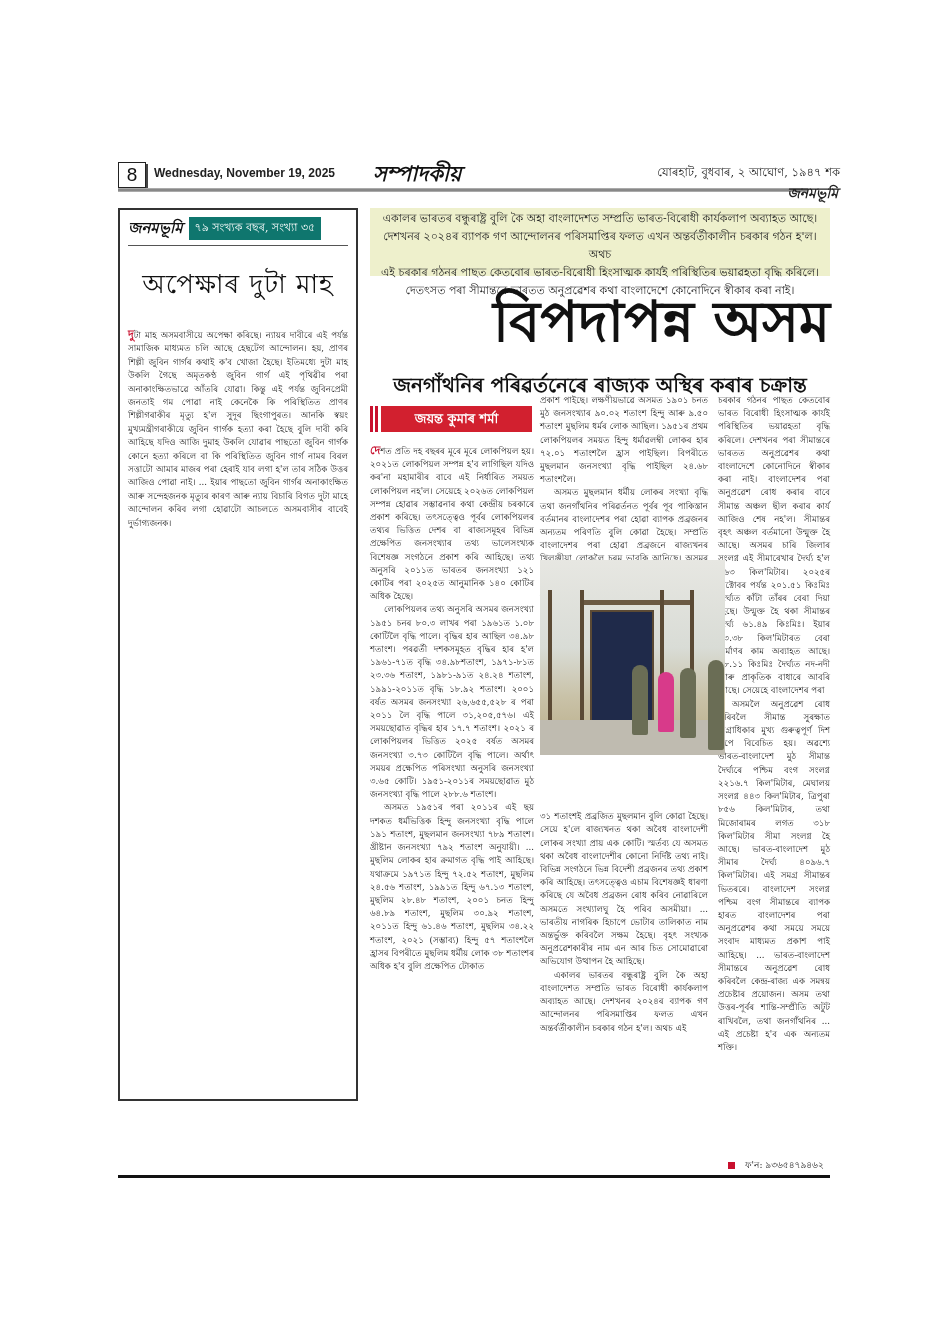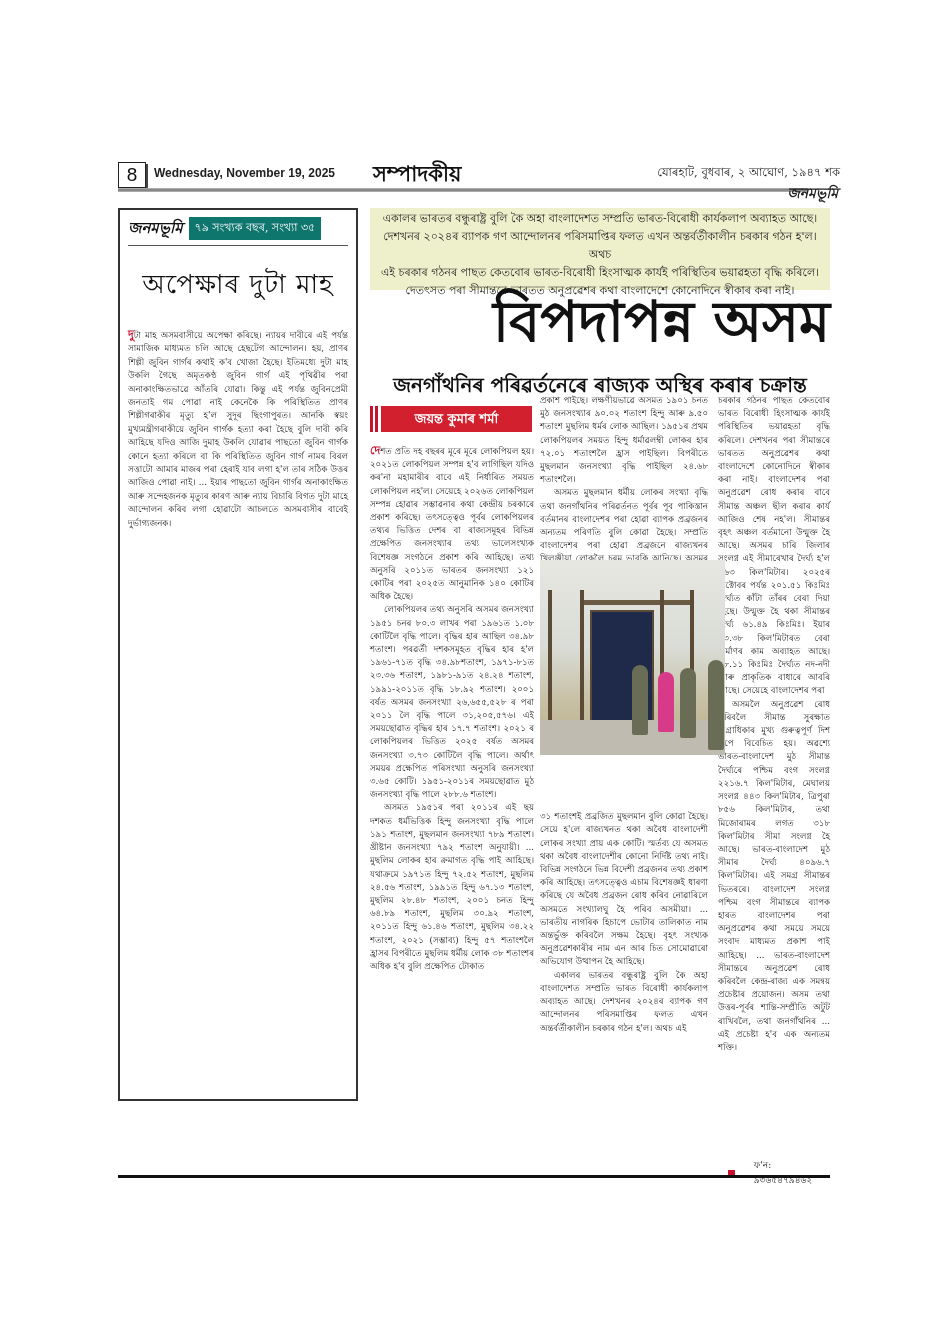--- a/index.html
+++ b/index.html
@@ -7,37 +7,37 @@
          font-family:"DejaVu Serif", serif; color:#111; }
   .page { position:absolute; left:118px; top:158px; width:712px; height:1020px; }
 
   
   .masthead { position:absolute; left:0; top:0; width:712px; height:36px; }
   .page-num { position:absolute; left:0; top:4px; width:26px; height:24px; border:1px solid #222;
               box-shadow:2px 2px 0 #444; font-family:"Liberation Sans", sans-serif; font-size:19px;
               text-align:center; line-height:24px; background:#fff; }
   .date-en { position:absolute; left:36px; top:8px; font-family:"Liberation Sans", sans-serif;
              font-weight:bold; font-size:12px; color:#222; }
-  .section-title { position:absolute; left:255px; top:0; font-size:21px; font-weight:bold; color:#111; }
+  .section-title { position:absolute; left:255px; top:0; font-size:21px; font-weight:bold; color:#111;font-style:italic; }
   .date-as { position:absolute; right:-10px; top:6px; font-size:11.5px; color:#222; }
   .head-rule { position:absolute; left:0; top:30px; width:690px; height:4px;
                background:linear-gradient(#bbb,#777,#bbb); }
   .head-logo { position:absolute; right:-8px; top:24px; font-size:14px; font-weight:bold; font-style:italic; color:#222; }
 
   
   .editorial { position:absolute; left:0; top:50px; width:240px; height:893px; border:2px solid #333; box-sizing:border-box; padding:6px 8px; }
   .ed-brand { display:flex; align-items:center; gap:6px; border-bottom:1px solid #555; padding-bottom:4px; }
   .ed-logo { font-size:15px; font-weight:bold; font-style:italic; }
   .ed-issue { background:#0f766e; color:#fff; font-size:11px; padding:2px 6px; }
   .ed-title { font-size:26px; font-weight:normal; text-align:center; margin:18px 0 20px 0; letter-spacing:1px; }
   .ed-body { font-size:8.6px; line-height:13.4px; text-align:justify; color:#222; }
   .dropcap { color:#c8102e; font-weight:bold; font-size:11px; }
 
   
-  .pullbox { position:absolute; left:252px; top:50px; width:460px; height:82px; background:#eef0cc;
+  .pullbox { position:absolute; left:252px; top:50px; width:460px; height:68px; background:#eef0cc;
              font-size:11px; line-height:18px; text-align:center; color:#222; padding:2px 6px; box-sizing:border-box; }
 
   .headline { position:absolute; left:252px; top:128px; width:460px; text-align:right; font-size:56px;
               font-weight:bold; line-height:70px; color:#111; }
   .subhead { position:absolute; left:252px; top:212px; width:460px; text-align:center; font-size:20px; font-weight:bold; color:#111; }
 
   .byline { position:absolute; left:252px; top:248px; width:162px; height:26px; display:flex; align-items:center; }
   .byline .bars { width:8px; height:26px; border-left:3px solid #c8102e; border-right:3px solid #c8102e; margin-right:3px; box-sizing:border-box; }
   .byline .name { background:#d2202f; color:#fff; font-size:13px; flex:1; height:26px; line-height:26px; text-align:center; font-weight:bold; }
 
@@ -50,21 +50,21 @@
 
   .photo { position:absolute; left:422px; top:402px; width:185px; height:195px; overflow:hidden;
            background:linear-gradient(180deg,#e7e7e2 0%,#d9dcd6 45%,#c9c2a8 70%,#b8ab85 100%); }
   .photo .fence { position:absolute; top:30px; width:4px; height:140px; background:#5b4a35; }
   .photo .gate { position:absolute; left:50px; top:50px; width:60px; height:115px; background:#1f2a4a; border:2px solid #5b4a35; }
   .photo .gate-top { position:absolute; left:40px; top:40px; width:110px; height:5px; background:#6b5a44; }
   .photo .soldier { position:absolute; width:16px; height:70px; background:#6a6d55; border-radius:8px 8px 2px 2px; }
   .photo .civilian { position:absolute; width:16px; height:60px; background:#d83a8a; border-radius:8px 8px 2px 2px; }
   .photo .road { position:absolute; left:0; bottom:0; width:100%; height:35px; background:#bfbbb0; }
 
-  .phone { position:absolute; left:610px; top:1000px; font-size:9px; color:#222; display:flex; align-items:center; gap:19px; }
+  .phone { position:absolute; left:610px; top:1000px; font-size:9px; color:#222; display:flex; align-items:center; gap:10px; }
   .phone .sq { width:7px; height:7px; background:#c8102e; }
   .bottom-rule { position:absolute; left:0; top:1017px; width:712px; height:3px; background:#111; }
 </style>
 </head>
 <body>
 
 <div class="page">
 
   <div class="masthead">
     <div class="page-num">8</div>

